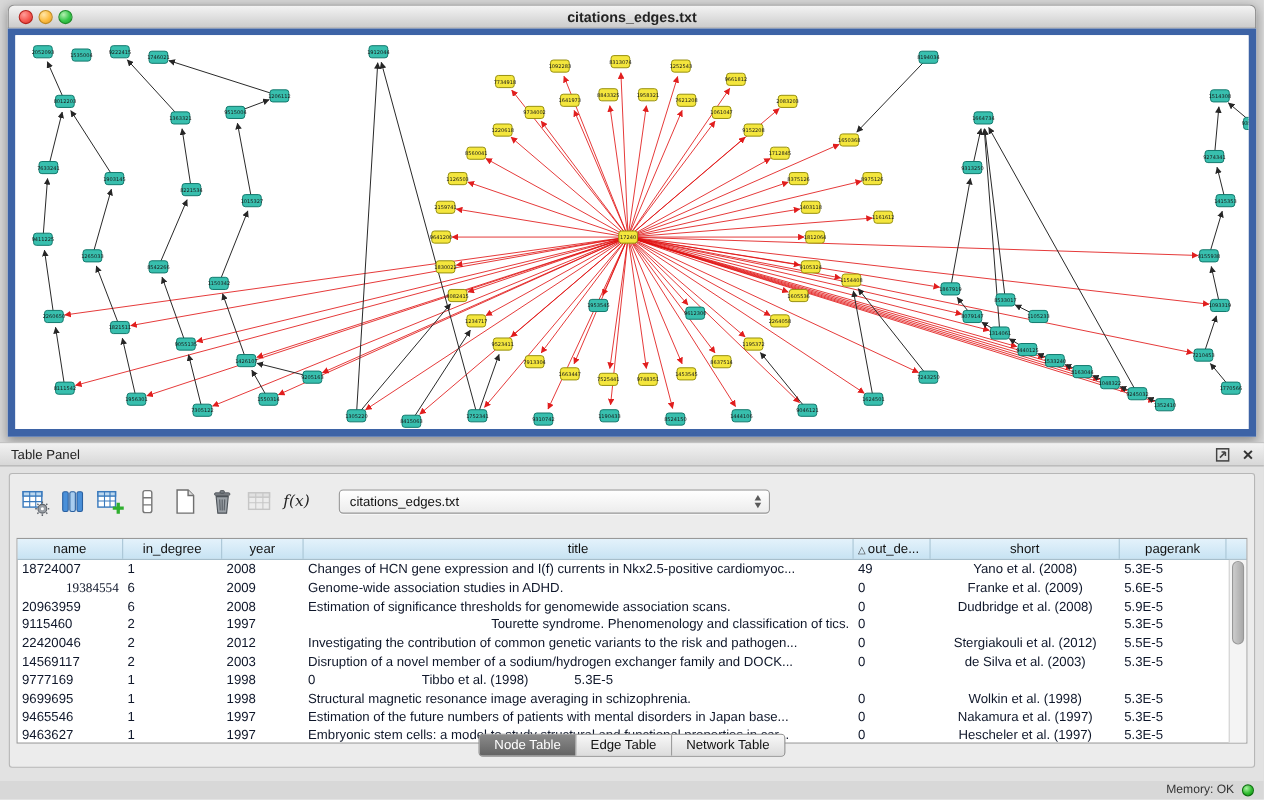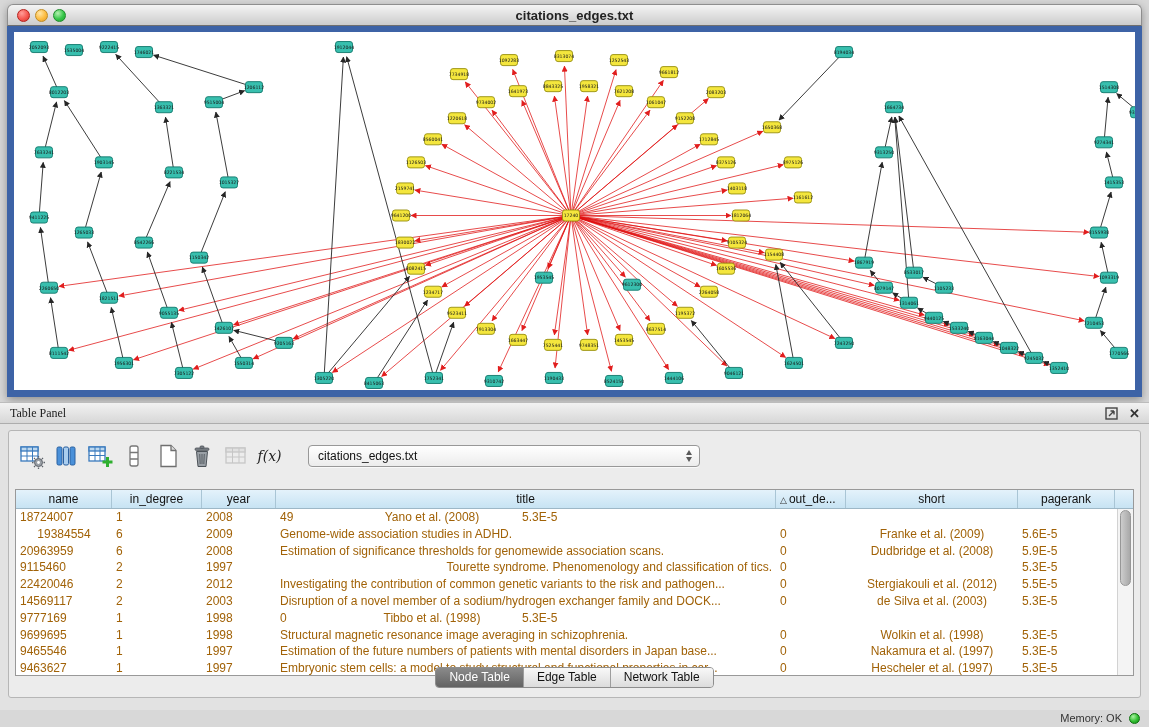--- a/index.html
+++ b/index.html
@@ -22,21 +22,21 @@
   .edge-r { stroke:#e01212; stroke-width:0.8; opacity:.95; }
   .edge-k { stroke:#262626; stroke-width:0.9; }
   .node-y { fill:#f4e63d; stroke:#97900e; stroke-width:0.9; }
   .node-t { fill:#38bfae; stroke:#11786c; stroke-width:0.9; }
   .node-label { font-size:4.6px; fill:#1a1a1a; text-anchor:middle; font-family:"DejaVu Sans", sans-serif; }
 
   
   .table-panel { position:absolute; top:402px; left:0; width:1149px; height:308px;
     background:#e2e2e2; border-top:1px solid #bcbcbc; }
   .panel-header { height:21px; background:linear-gradient(#f2f2f2,#d7d7d7);
-    border-bottom:1px solid #adadad; font-size:12px; color:#222; line-height:21px; padding:0 10px; position:relative;font-family:Liberation Serif, serif; }
+    border-bottom:1px solid #adadad; font-size:12px; color:#222; line-height:21px; padding:0 10px; position:relative; }
   .ph-icons { position:absolute; right:9px; top:0; height:21px; display:flex; align-items:center; gap:11px; }
   .float-ic { width:13px; height:13px; display:block; }
   .close-ic { font-size:13px; font-weight:bold; color:#333; line-height:13px; cursor:default; }
 
   .panel-body { position:absolute; top:27px; left:8px; right:8px; bottom:12px;
     background:#ececec; border:1px solid #b6b6b6; border-radius:3px; }
 
   .toolbar { display:flex; align-items:center; gap:3px; padding:9px 7px 4px 7px; }
   .tool { width:31px; height:31px; display:flex; align-items:center; justify-content:center; border-radius:4px; }
   .fx { font-family:"DejaVu Serif", serif; font-style:italic; font-size:14px; color:#222; }
@@ -47,21 +47,21 @@
   .combo-arrows { position:absolute; right:7px; top:4px; display:flex; flex-direction:column; gap:2px; }
   .arr-up { width:0; height:0; border-left:3.5px solid transparent; border-right:3.5px solid transparent; border-bottom:5px solid #5a5a5a; }
   .arr-dn { width:0; height:0; border-left:3.5px solid transparent; border-right:3.5px solid transparent; border-top:5px solid #5a5a5a; }
 
   .tablewrap { position:absolute; left:6px; right:6px; top:58px; height:187px; background:#fff; border:1px solid #999; }
   .thead { display:flex; height:19px; background:linear-gradient(#e4f2fb,#c7e3f3); border-bottom:1px solid #9db7c6; }
   .th { border-right:1px solid #a9c5d5; font-size:12px; text-align:center; line-height:18px; color:#111;
     overflow:hidden; white-space:nowrap; flex:none; }
   .sort-tri { font-size:9px; color:#333; margin-right:2px; }
   .tbody { position:absolute; top:19px; left:0; right:16px; bottom:0; overflow:hidden; }
-  .tr { display:flex; height:16.8px; line-height:16.8px; font-size:12px; color:#a16207; }
+  .tr { display:flex; height:16.8px; line-height:16.8px; font-size:12px; color:#0f172a; }
   .td { padding:0 4px; overflow:hidden; white-space:nowrap; flex:none; }
   .vscroll { position:absolute; top:19px; right:0; width:16px; bottom:0; background:#f4f4f4; border-left:1px solid #d2d2d2; }
   .vthumb { margin:1px 2px; height:46%; background:linear-gradient(90deg,#cdcdcd,#a8a8a8); border:1px solid #979797; border-radius:7px; }
 
   .tabs { position:absolute; bottom:9px; left:0; right:0; display:flex; justify-content:center; }
   .tabgroup { display:inline-flex; border:1px solid #8d8d8d; border-radius:4px; overflow:hidden; background:#e6e6e6; }
   .tab { padding:0 13px; height:19px; line-height:18px; font-size:12px;
     background:linear-gradient(#f8f8f8,#dcdcdc); color:#111; border-left:1px solid #9d9d9d; cursor:default; }
   .tab:first-child { border-left:none; }
   .tab.sel { background:linear-gradient(#8a8a8a,#636363); color:#fff; }
@@ -710,26 +710,27 @@
           <div class="th" style="width: 500px;"><span>title</span></div>
           <div class="th" style="width: 70px; text-align: left; padding-left: 4px;"><span class="sort-tri">△</span><span>out_de...</span></div>
           <div class="th" style="width: 172px;"><span>short</span></div>
           <div class="th" style="width: 97px;"><span>pagerank</span></div>
         </div>
       <div class="tbody" id="tbody">
           <div class="tr">
             <div class="td" style="width: 96px; text-align: left;">18724007</div>
             <div class="td" style="width: 90px; text-align: left;">1</div>
             <div class="td" style="width: 74px; text-align: left;">2008</div>
+            <div class="td" style="width: 500px; text-align: left;">Changes of HCN gene expression and I(f) currents in Nkx2.5-positive cardiomyoc...</div>
             <div class="td" style="width: 70px; text-align: left;">49</div>
             <div class="td" style="width: 172px; text-align: center;">Yano et al. (2008)</div>
             <div class="td" style="width: 97px; text-align: left;">5.3E-5</div>
           </div>
           <div class="tr">
-            <div class="td" style="width: 96px; text-align: center;">19384554</div>
+            <div class="td" style="width: 96px; text-align: right; font-family: Liberation Serif, serif;">19384554</div>
             <div class="td" style="width: 90px; text-align: left;">6</div>
             <div class="td" style="width: 74px; text-align: left;">2009</div>
             <div class="td" style="width: 500px; text-align: left;">Genome-wide association studies in ADHD.</div>
             <div class="td" style="width: 70px; text-align: left;">0</div>
             <div class="td" style="width: 172px; text-align: center;">Franke et al. (2009)</div>
             <div class="td" style="width: 97px; text-align: left;">5.6E-5</div>
           </div>
           <div class="tr">
             <div class="td" style="width: 96px; text-align: left;">20963959</div>
             <div class="td" style="width: 90px; text-align: left;">6</div>

